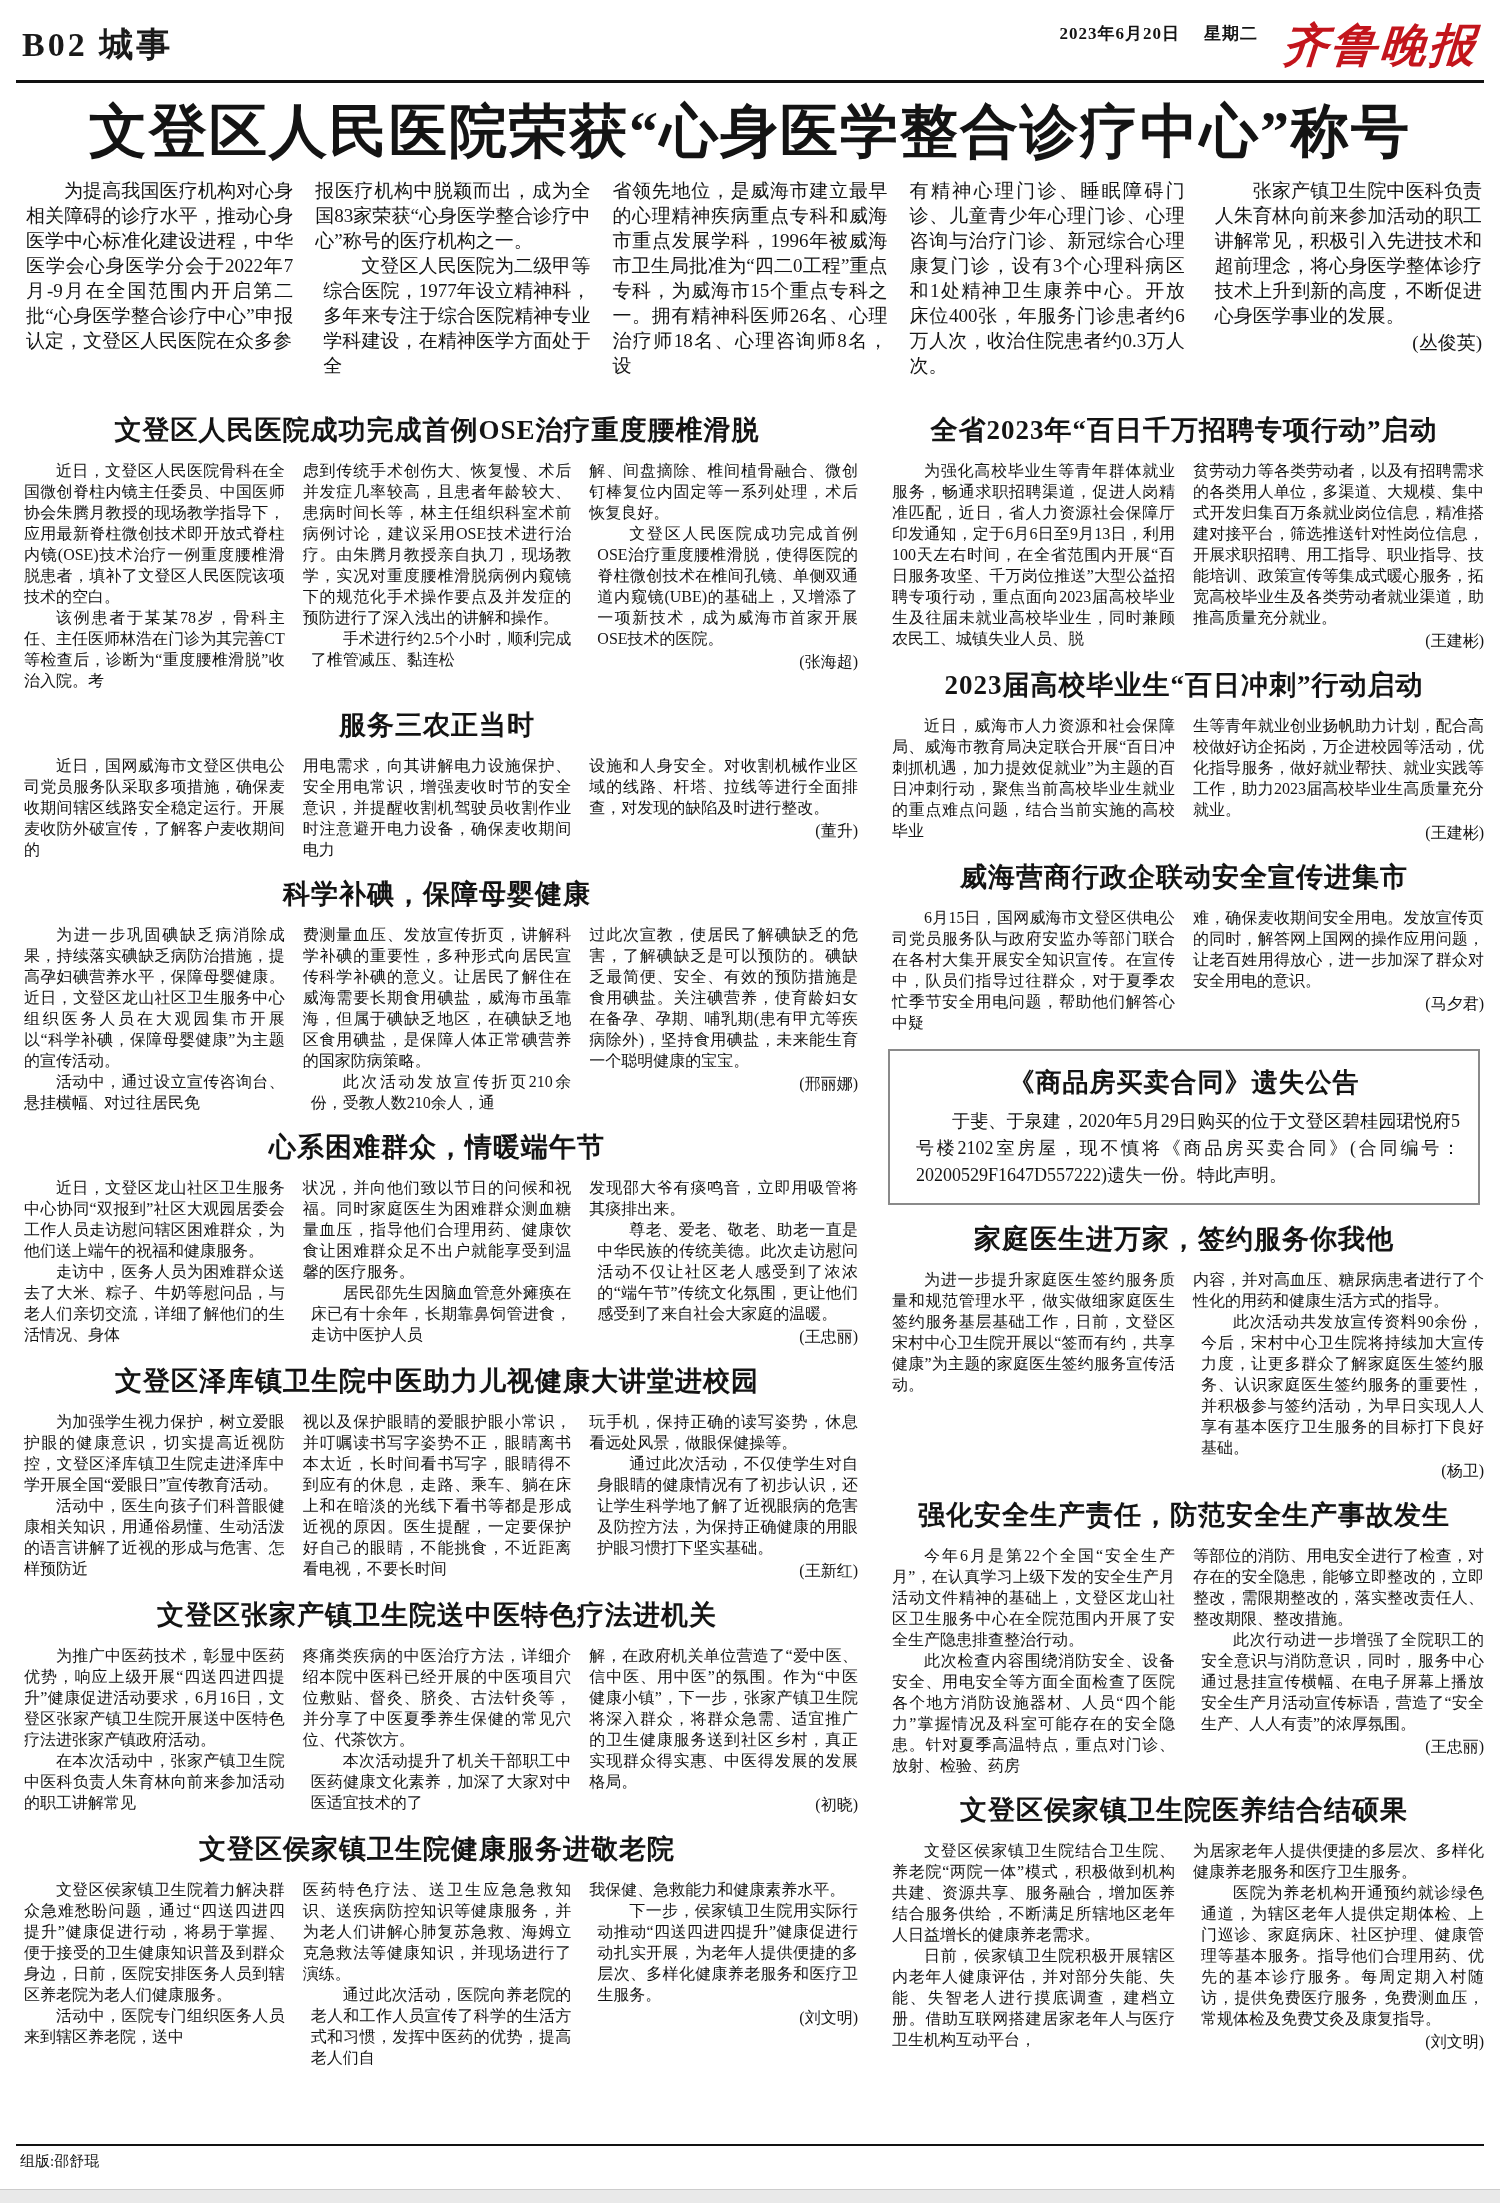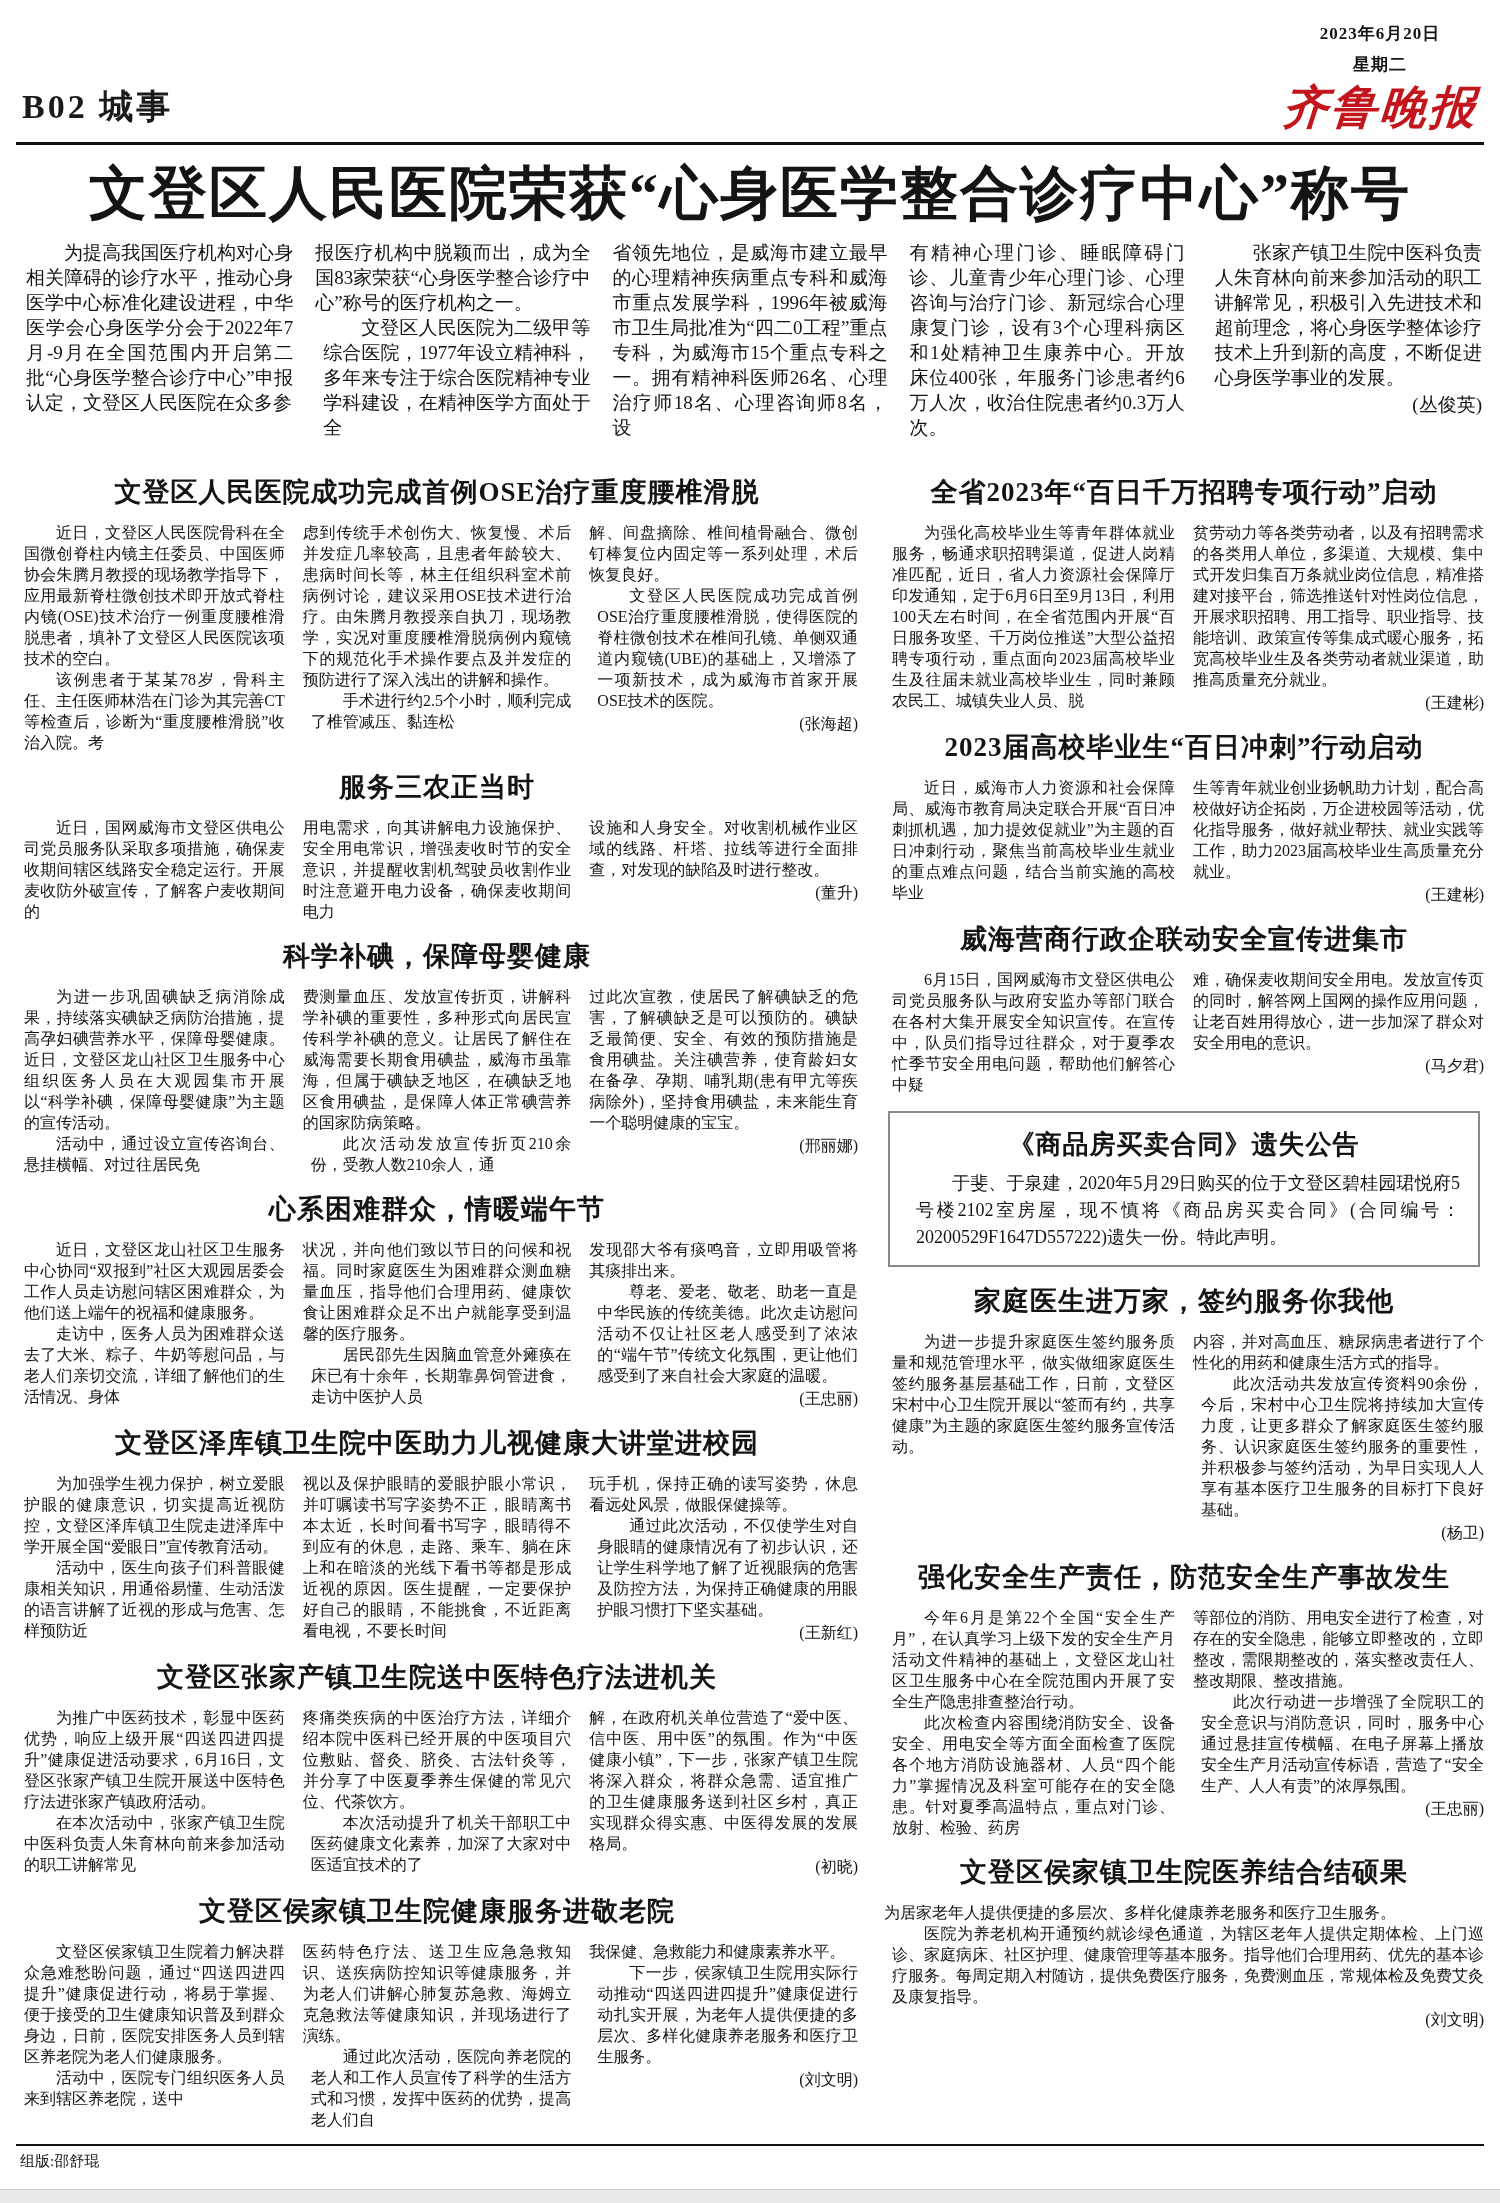--- a/index.html
+++ b/index.html
@@ -2,21 +2,21 @@
 <html><head>
 <meta charset="utf-8">
 <style>
   html,body{margin:0;padding:0;background:#f2f2f2;}
   .page{position:relative;width:1500px;height:2203px;margin:0 auto;background:#ffffff;
         padding:14px 16px 2px;box-sizing:border-box;overflow:hidden;
         font-family:"Liberation Serif","DejaVu Serif",serif;color:#141414;}
   
   .topbar{display:flex;justify-content:space-between;align-items:flex-end;padding:8px 6px 12px;}
   .plate{font-size:34px;font-weight:bold;letter-spacing:3px;color:#1a1a1a;}
-  .dateline{display:flex;align-items:center;gap:8px;flex-direction:column;}
+  .dateline{display:flex;align-items:flex-start;gap:24px;}
   .date{font-size:17px;font-weight:bold;letter-spacing:1px;}
   .masthead{font-size:46px;color:#c3151c;font-weight:bold;font-style:italic;letter-spacing:3px;
             font-family:"DejaVu Serif","Liberation Serif",serif;line-height:1;transform:skewX(-4deg);}
   .rule{height:3px;background:#111;}
   
   .headline{font-size:58px;font-weight:900;text-align:center;margin:16px 0 12px;line-height:1.15;
             letter-spacing:2px;white-space:nowrap;}
   
   .leadcols{display:flex;gap:22px;margin:4px 2px 18px;}
   .leadcols .col{flex:1;font-size:19px;line-height:25px;text-align:justify;}
@@ -313,20 +313,24 @@
               </div>
             <div class="byline">(王忠丽)</div>
           </div>
         </div>
       </section>
 
       <section class="article">
         <h2 class="atitle">文登区侯家镇卫生院医养结合结硕果</h2>
         <div class="cols">
           <div class="col">
+              <p class="ind">文登区侯家镇卫生院结合卫生院、养老院“两院一体”模式，积极做到机构共建、资源共享、服务融合，增加医养结合服务供给，不断满足所辖地区老年人日益增长的健康养老需求。</p>
+              <p class="ind">日前，侯家镇卫生院积极开展辖区内老年人健康评估，并对部分失能、失能、失智老人进行摸底调查，建档立册。借助互联网搭建居家老年人与医疗卫生机构互动平台，</p>
+            </div>
+          <div class="col">
             <div>
                 <p>为居家老年人提供便捷的多层次、多样化健康养老服务和医疗卫生服务。</p>
                 <p class="ind">医院为养老机构开通预约就诊绿色通道，为辖区老年人提供定期体检、上门巡诊、家庭病床、社区护理、健康管理等基本服务。指导他们合理用药、优先的基本诊疗服务。每周定期入村随访，提供免费医疗服务，免费测血压，常规体检及免费艾灸及康复指导。</p>
               </div>
             <div class="byline">(刘文明)</div>
           </div>
         </div>
       </section>
 
     </div>

